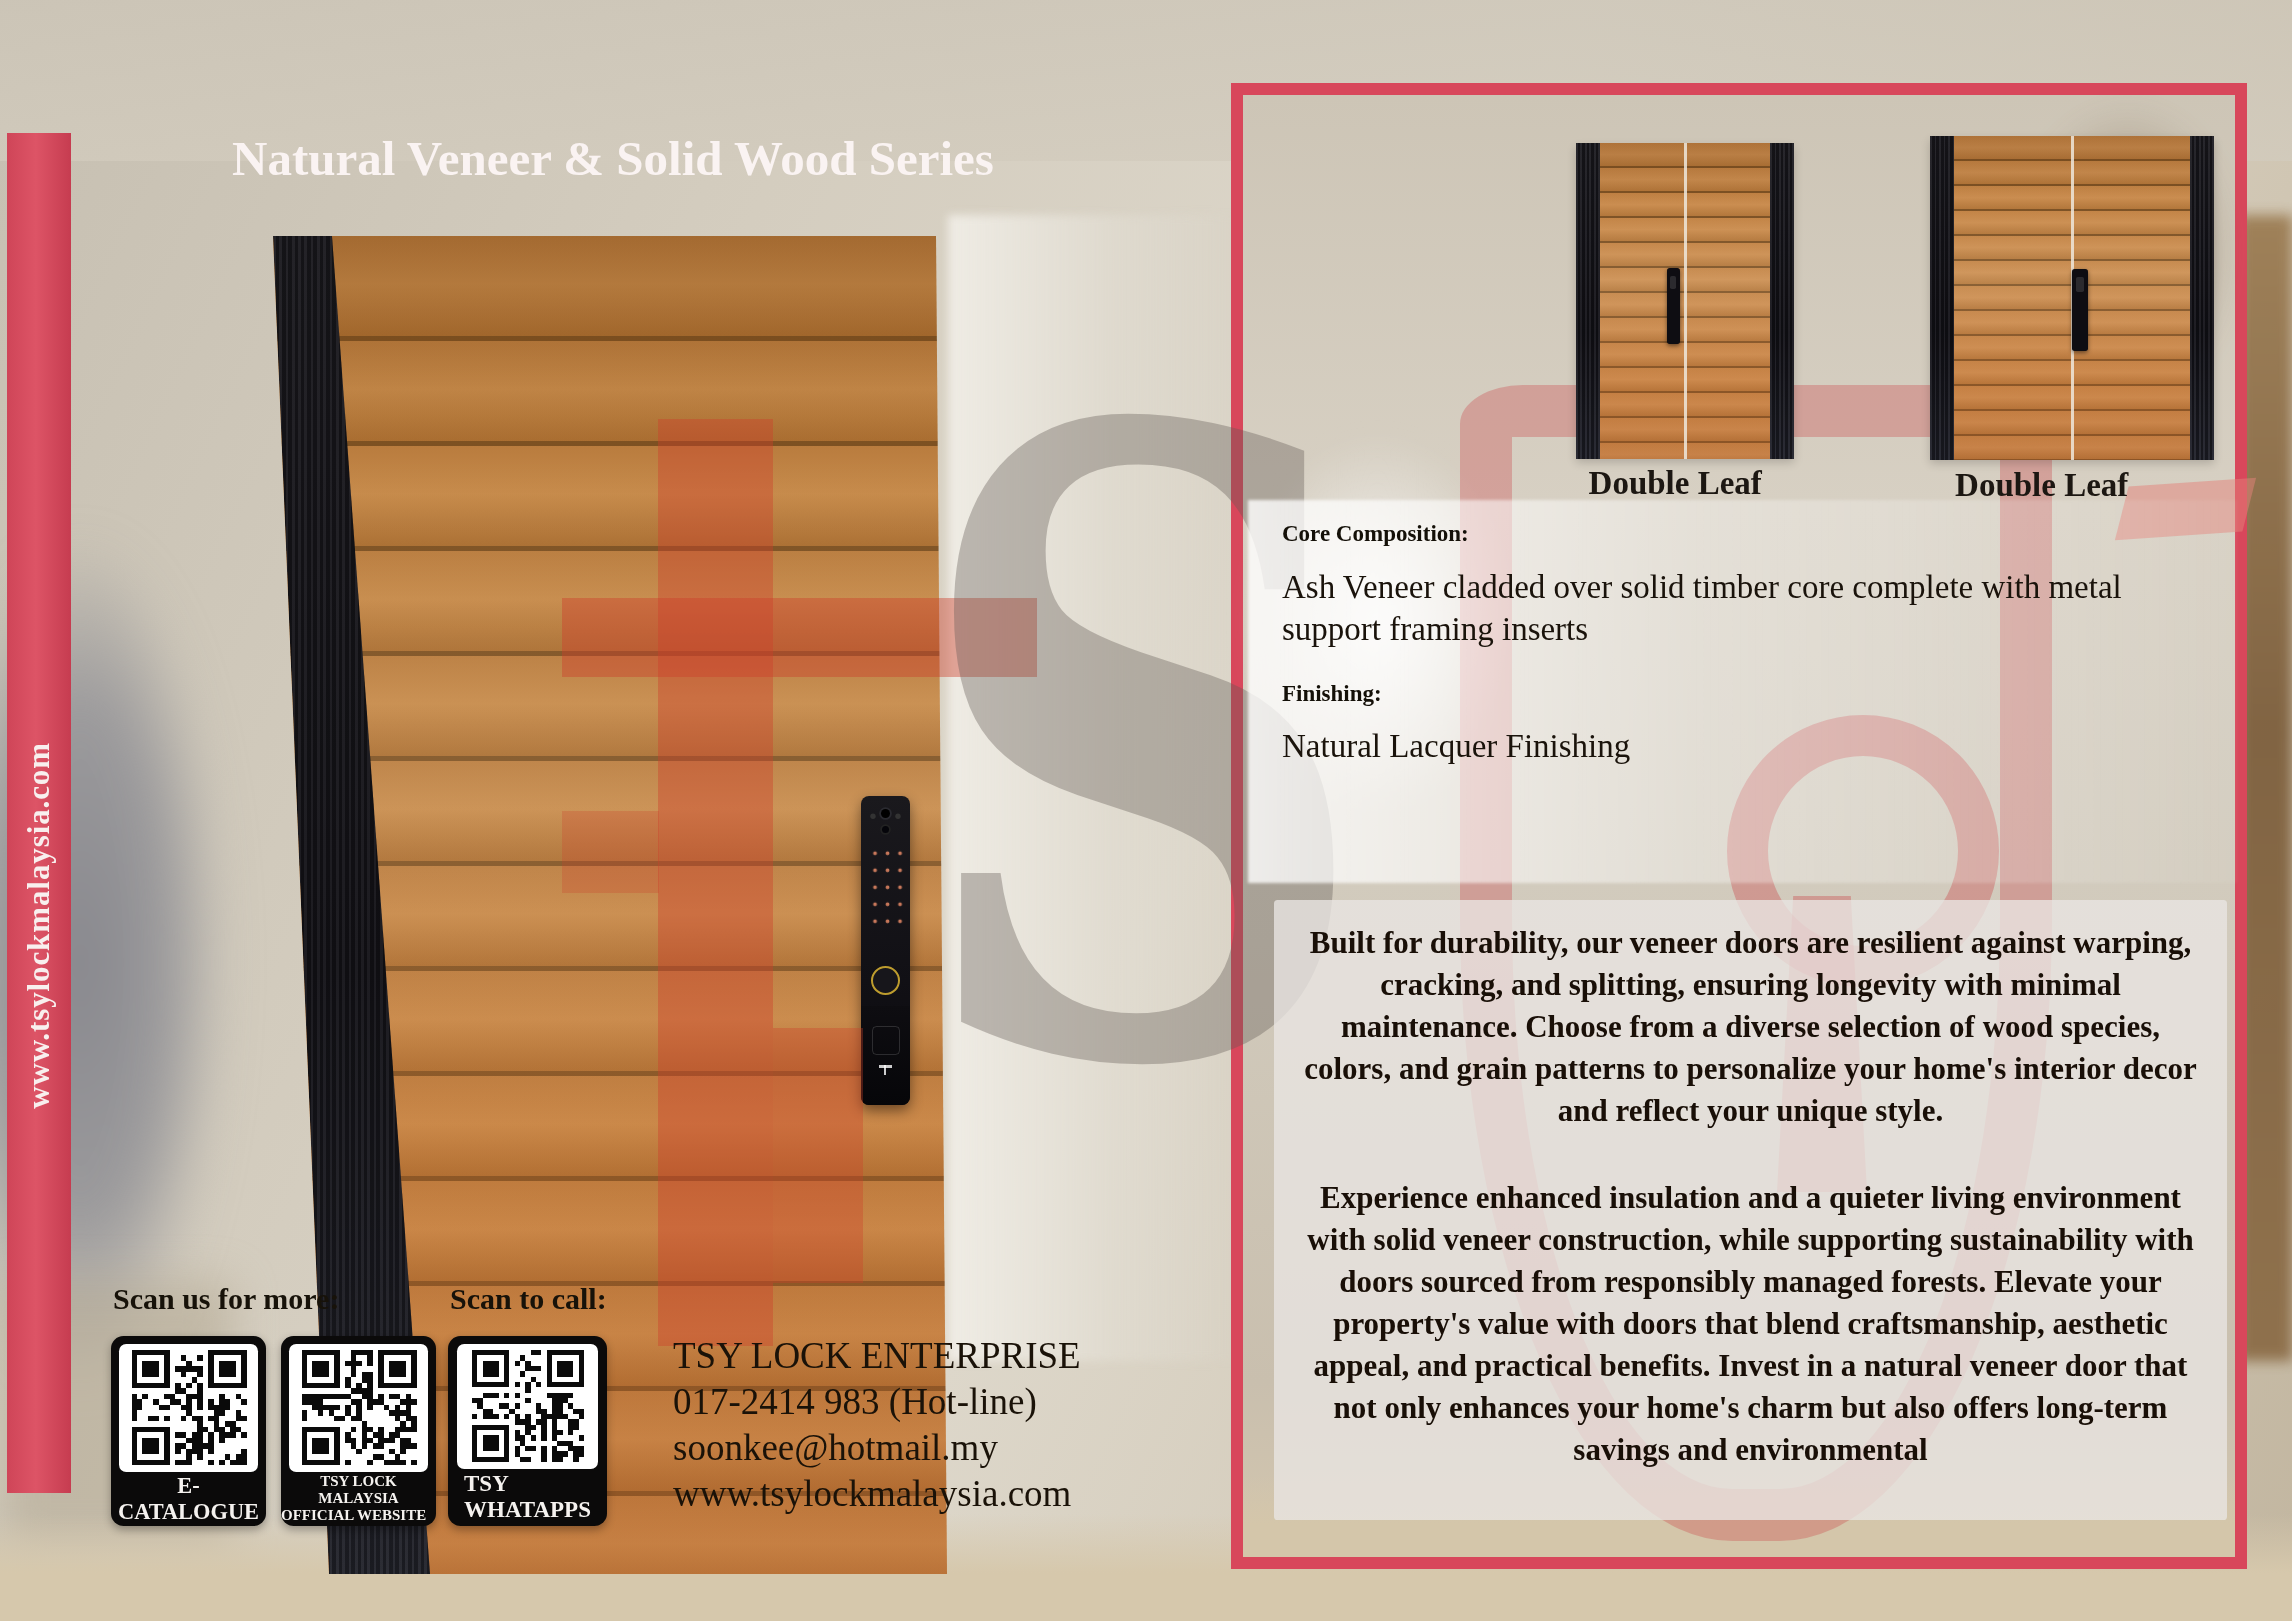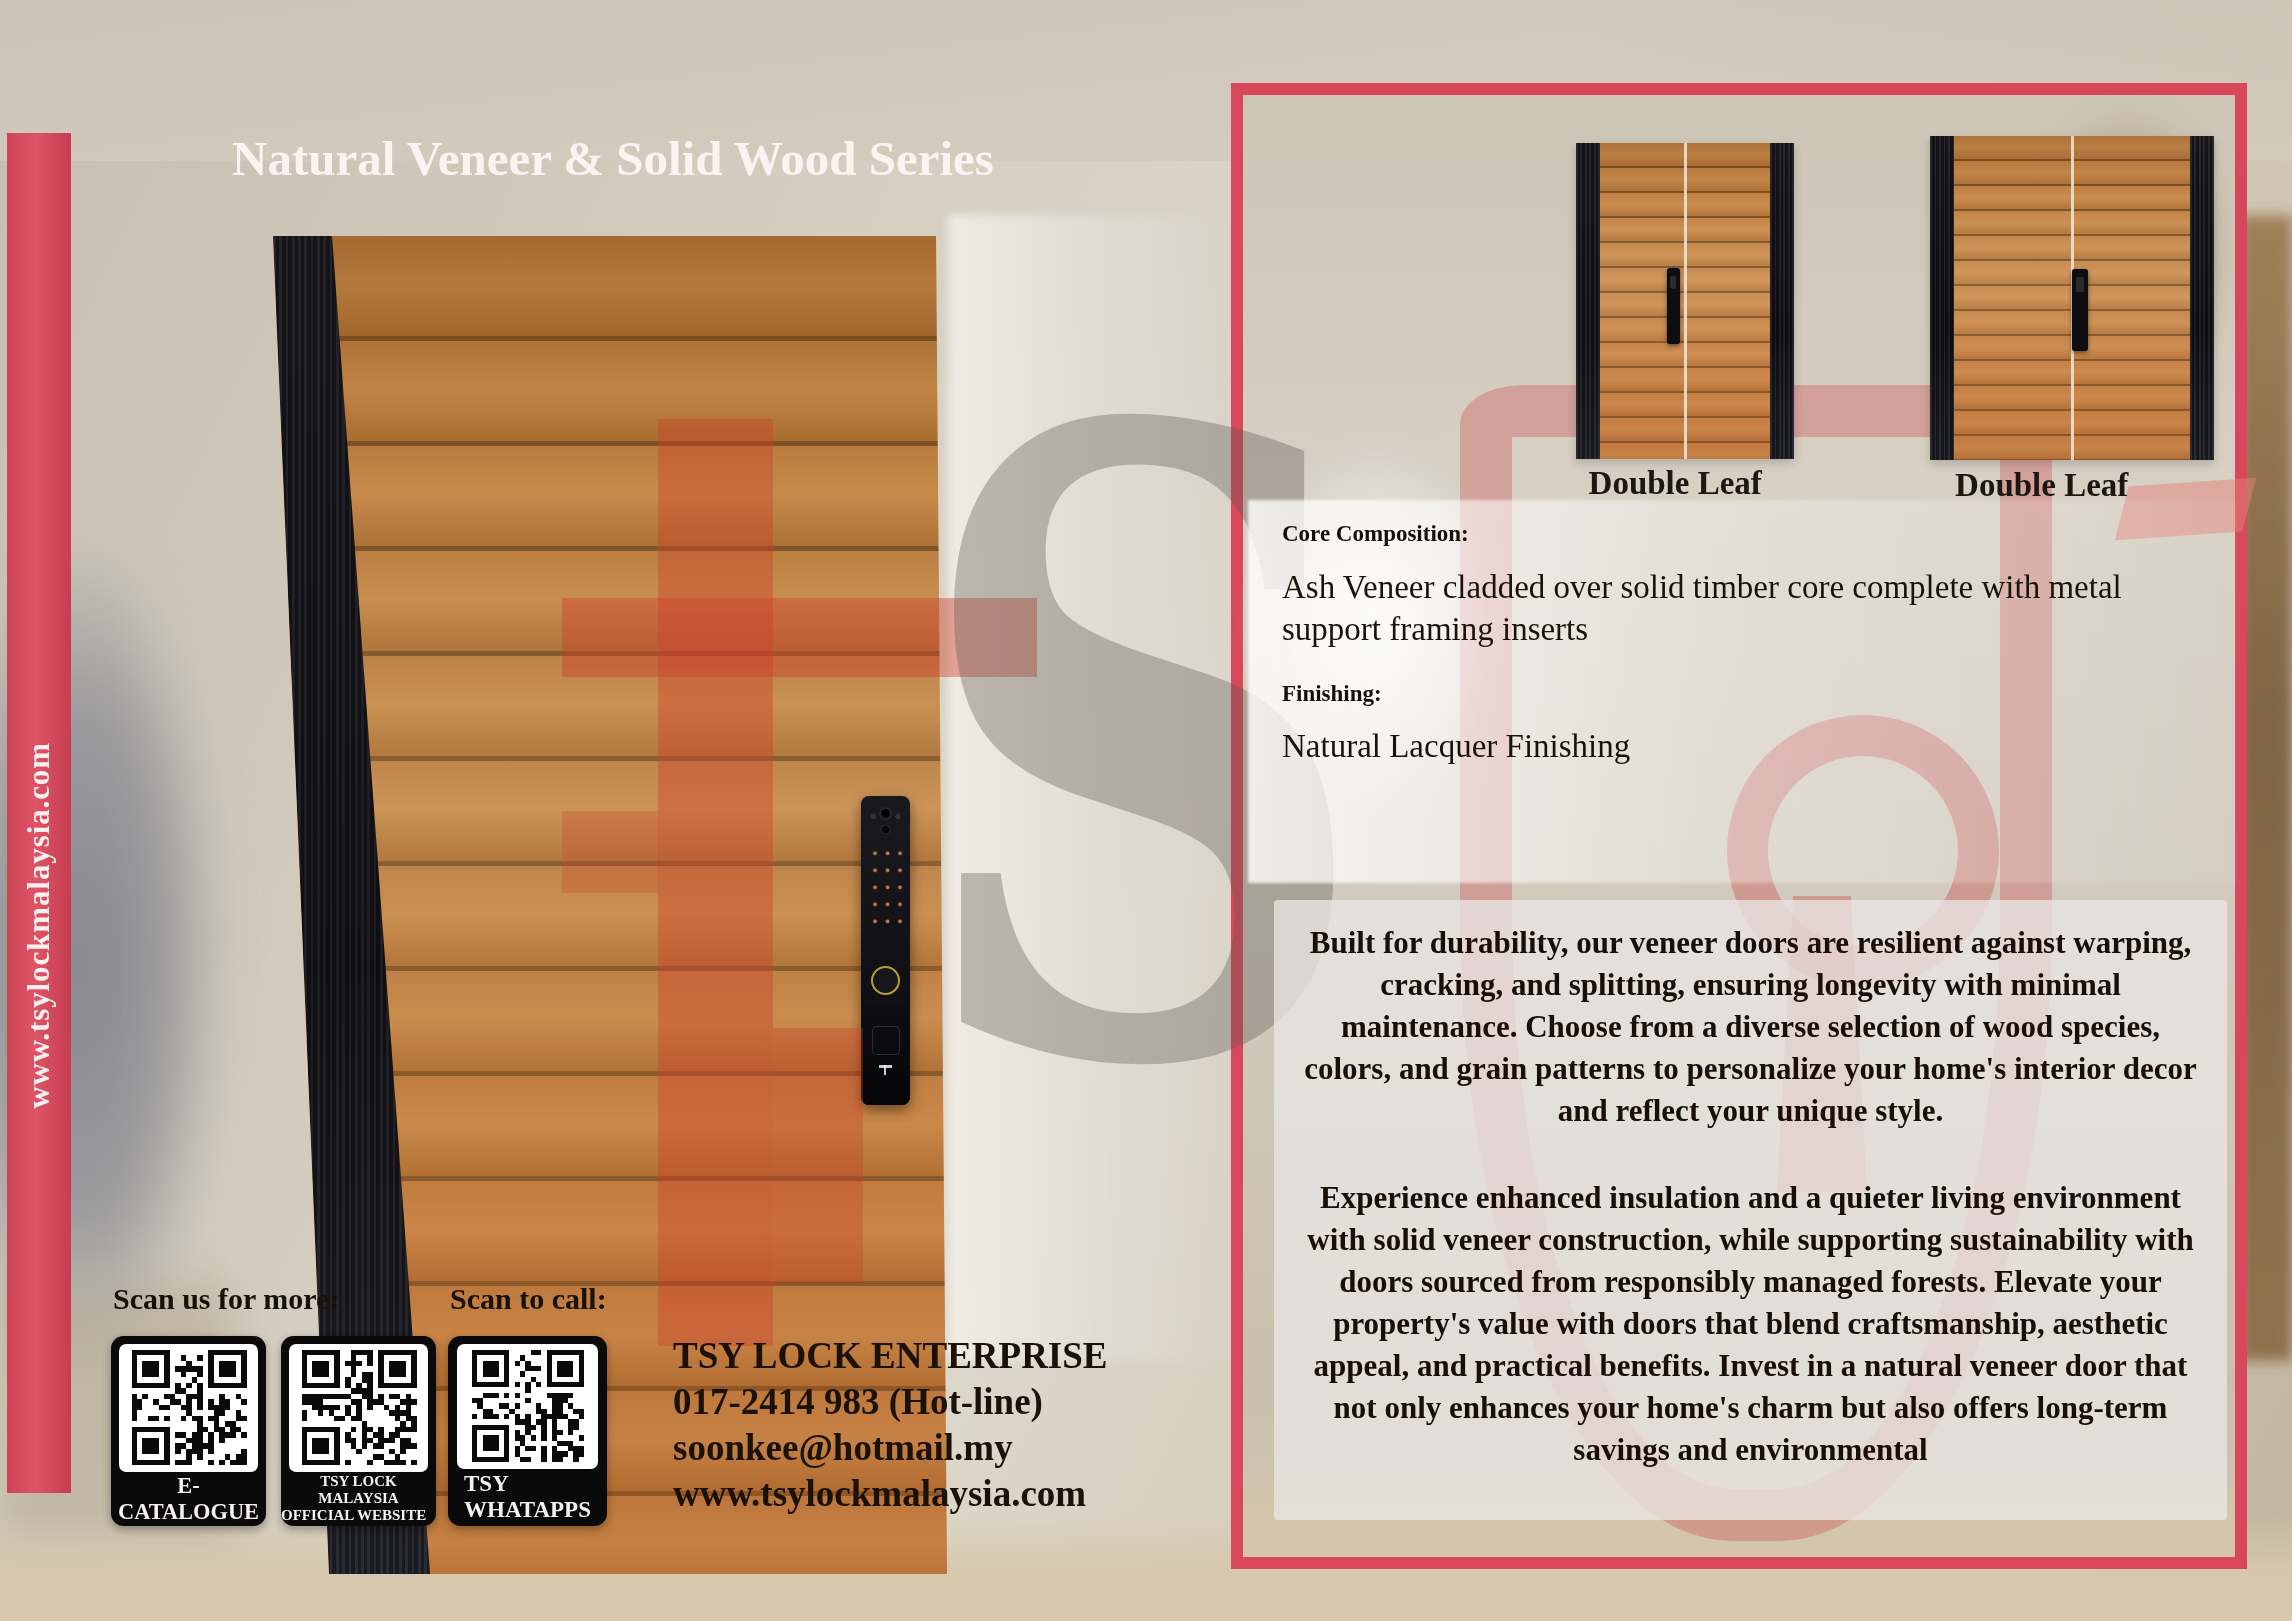--- a/index.html
+++ b/index.html
@@ -114,21 +114,21 @@
   .para-box p + p{margin-top:45px;}
   
   .scan-h{position:absolute;z-index:6;font-weight:bold;font-size:30px;color:#171209;white-space:nowrap;}
   
   .qr-card{position:absolute;z-index:6;background:#0b0a0a;border-radius:12.5px;box-sizing:border-box;display:flex;flex-direction:column;align-items:center;box-shadow:0 3.6px 9px rgba(0,0,0,.3);}
   .qr-white{margin-top:8px;background:#ffffff;border-radius:7.2px;padding:6.3px;}
   .qr-white svg{display:block;}
   .qr-label{flex:1;display:flex;flex-direction:column;align-items:flex-start;justify-content:center;color:#f5f2ef;font-weight:bold;text-align:center;line-height:1.15;}
   
   .contact{position:absolute;left:673px;top:1333px;z-index:6;width:555px;}
-  .contact div{font-weight:bold;font-size:37px;line-height:46px;color:#1a1208;white-space:nowrap;}
+  .contact div{font-weight:normal;font-size:37px;line-height:46px;color:#1a1208;white-space:nowrap;}
 </style>
 </head>
 <body>
 
 <div id="canvas">
 
   <div class="bg bg-topband"></div>
   <div class="bg bg-graycab"></div>
   <div class="bg bg-leftlow"></div>
   <div class="bg bg-wall"></div>

